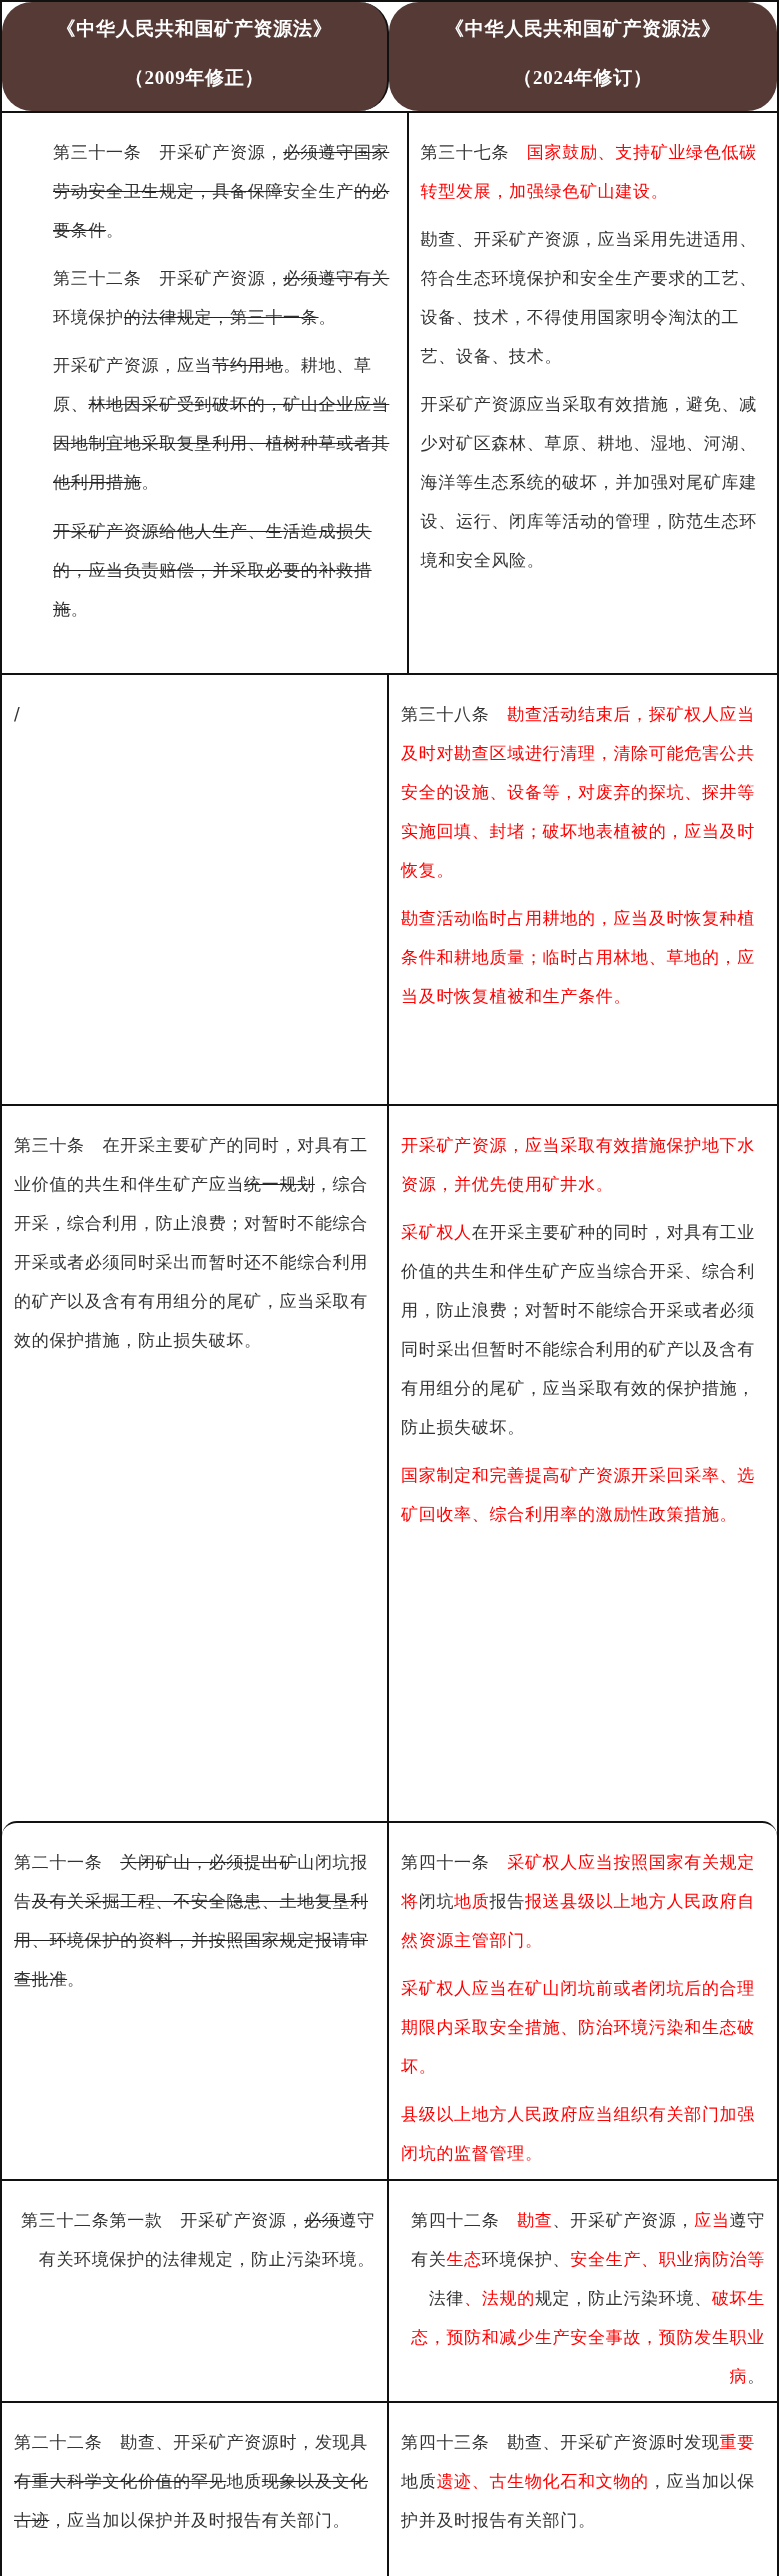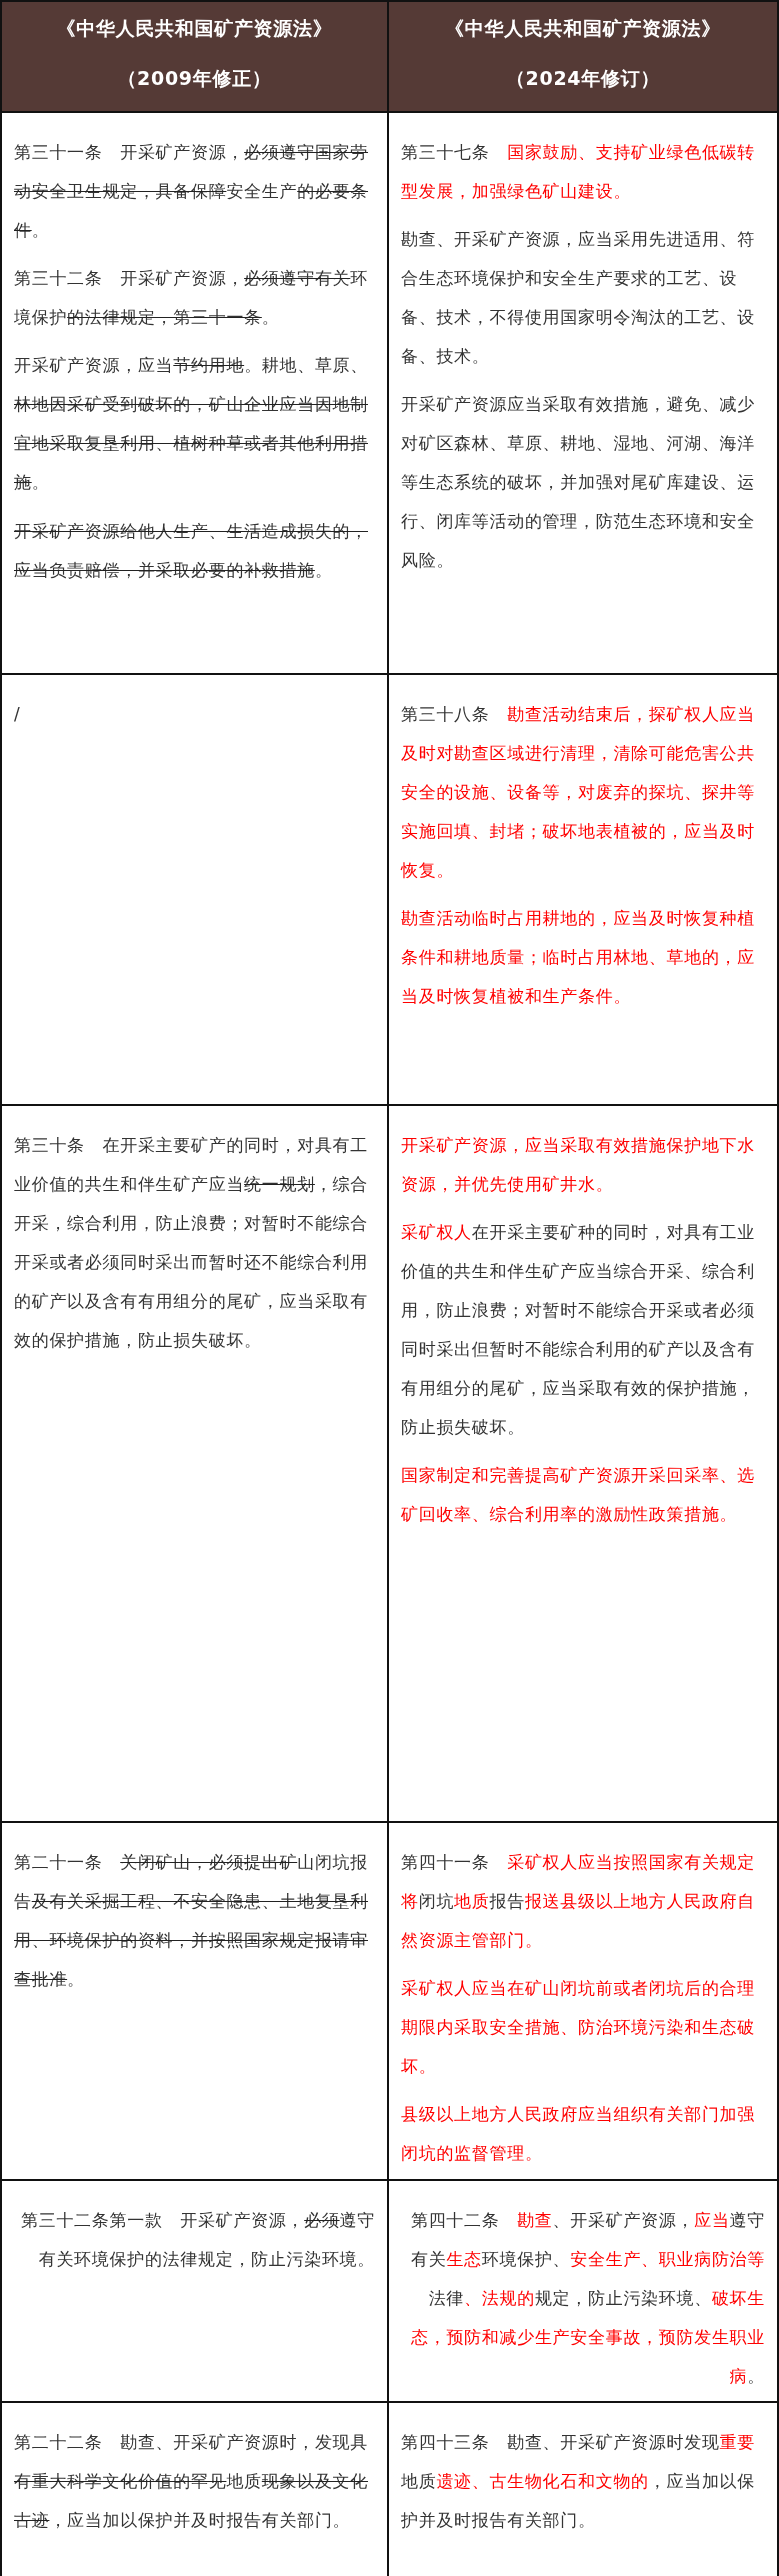--- a/index.html
+++ b/index.html
@@ -24,32 +24,33 @@
   .cell.right { width: 388px; }
   .header .cell {
     background: #553a36;
     color: #ffffff;
     font-weight: bold;
     text-align: center;
     font-size: 19px;
     line-height: 34px;
     padding: 9.2px 6.6px 12px 6.6px;
     height: 109px;
+    border-radius: 30px;
   }
   .header .cell .line { display: block; }
-  .header .cell .line + .line { margin-top: 16px; }
+  .header .cell .line + .line { margin-top: 16px; font-family: Liberation Serif, serif; }
   .para { margin: 0 0 9.2px 0; }
   .para:last-child { margin-bottom: 0; }
   .del { text-decoration: line-through; text-decoration-thickness: 1.3px; text-decoration-color: #222; }
   .ins { color: #ff0000; }
   .u { text-decoration: underline; }
-  .r1 { height: 560px; }
+  .r1 { height: 560px; padding-left: 39px; }
   .r2 { height: 429px; }
   .r3 { height: 715px; }
-  .r4 { height: 356px; }
+  .r4 { height: 356px; border-radius: 15px; }
   .r5 { height: 220px; text-align: right; }
   .r6 { height: 182px; }
 </style>
 </head>
 <body>
 
 <div class="table">
   <div class="row header">
     <div class="cell left">
       <span class="line">《中华人民共和国矿产资源法》</span>

